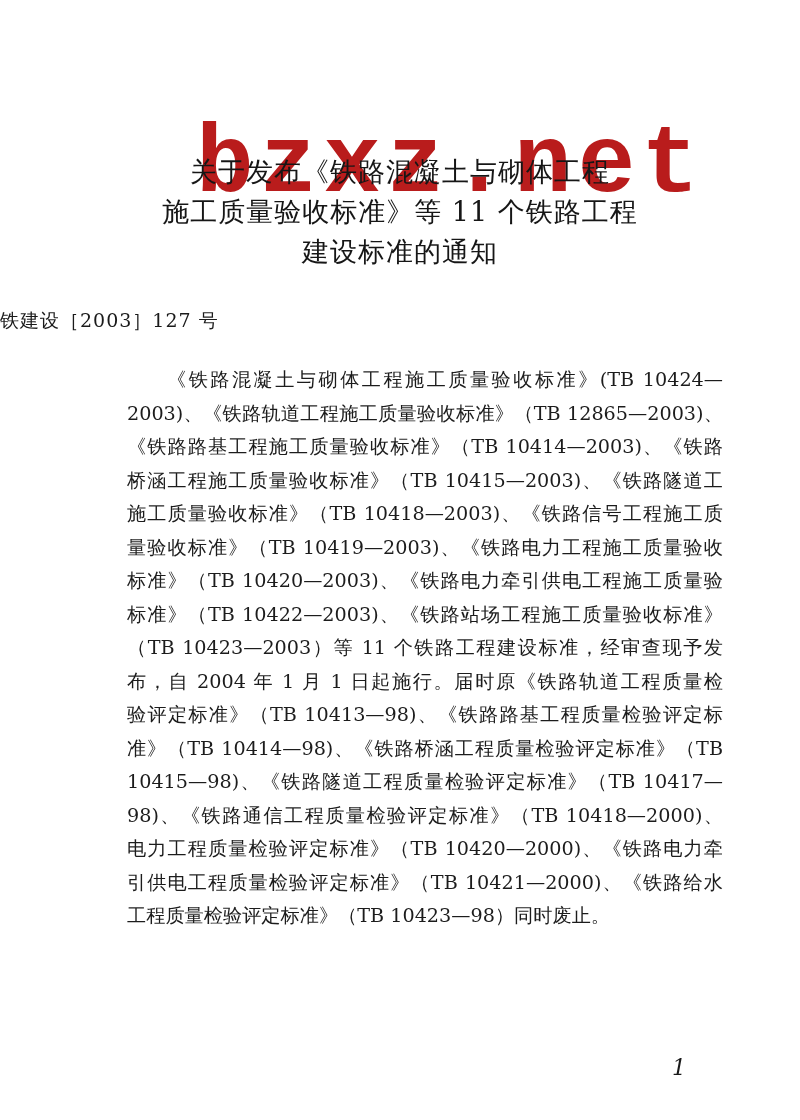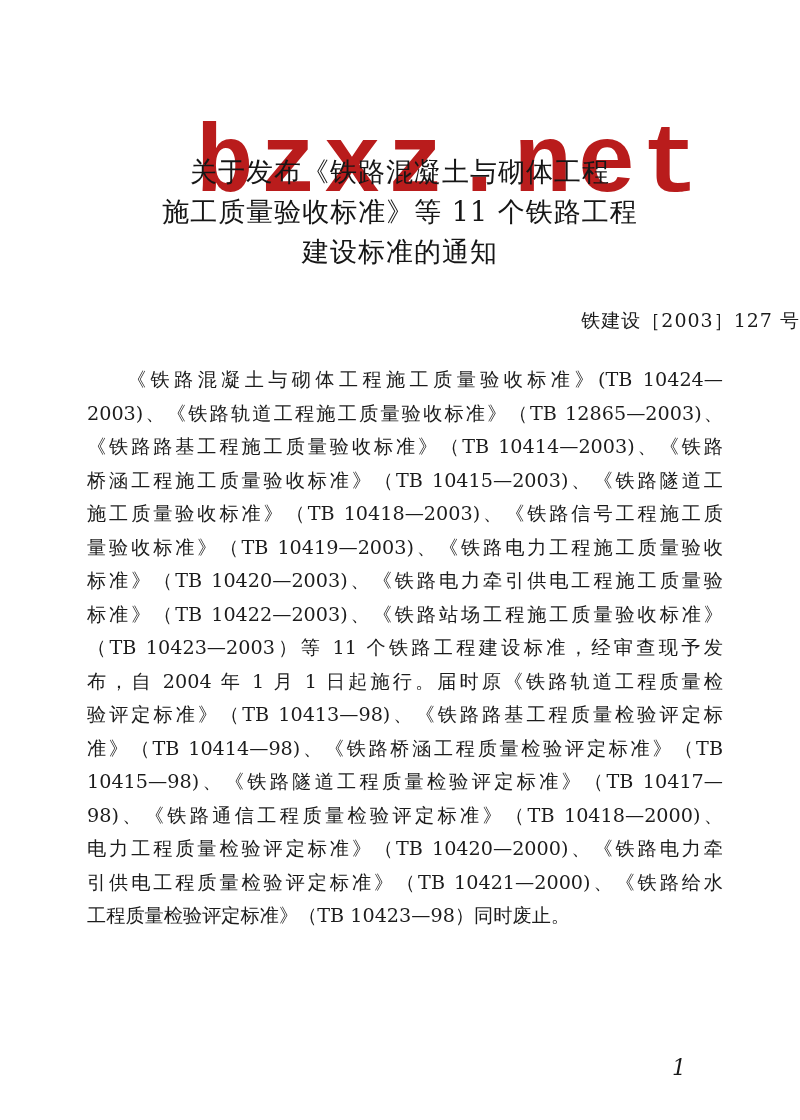--- a/index.html
+++ b/index.html
@@ -41,41 +41,42 @@
       line-height: 40px;
       height: 40px;
       letter-spacing: 1px;
       color: #161616;
     }
     .doc-number {
       position: absolute;
       left: 0;
       top: 305px;
       width: 800px;
-      text-align: right;
+      text-align: left;
       font-size: 19px;
       line-height: 30px;
       letter-spacing: 1px;
       z-index: 1;
     }
     .body-text {
       position: absolute;
       left: 87px;
       top: 363px;
       width: 636px;
       z-index: 1;
     }
     .body-line {
       font-size: 19.2px;
       line-height: 33.5px;
       height: 33.5px;
       white-space: nowrap;
       text-align: justify;
       text-align-last: justify;
       color: #1c1c1c;
+      margin-left: 40px;
     }
     .body-line.indent {
       padding-left: 40px;
     }
     .body-line.last {
       text-align-last: left;
     }
     .page-number {
       position: absolute;
       left: 672px;

